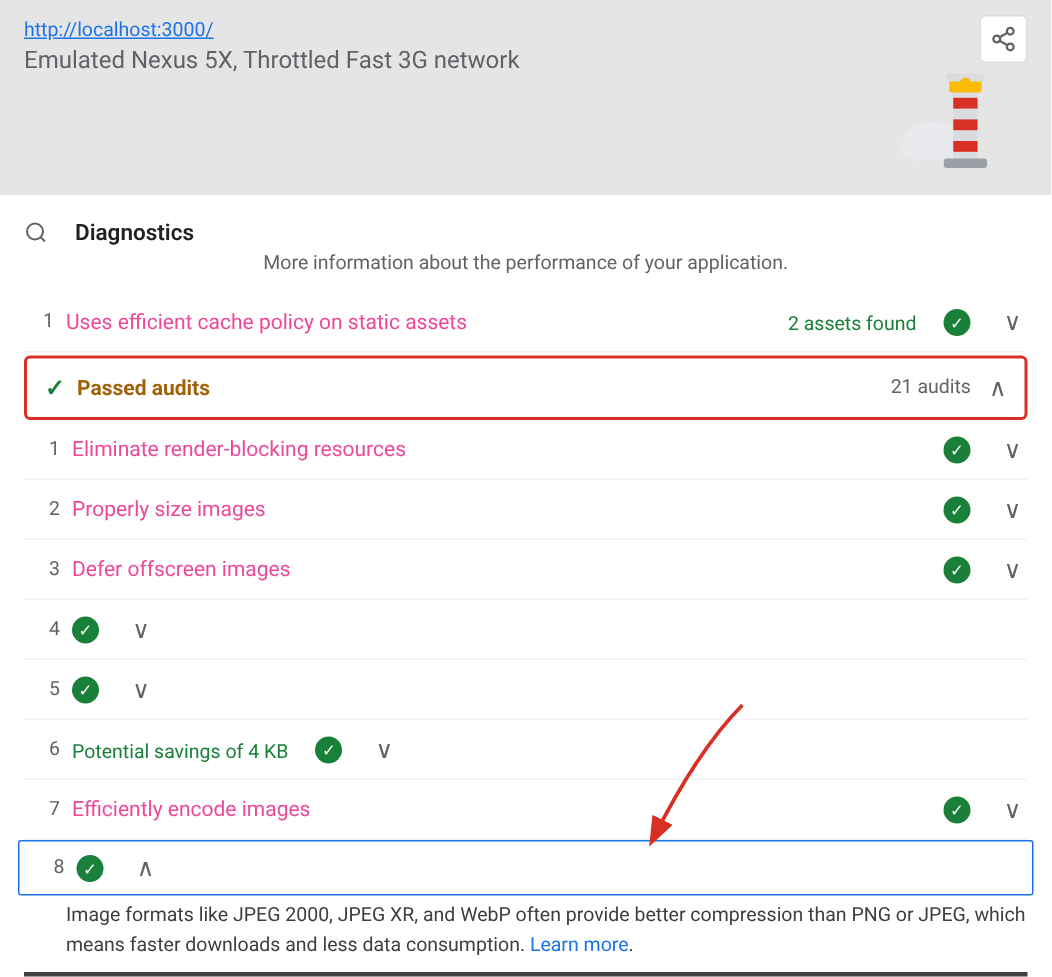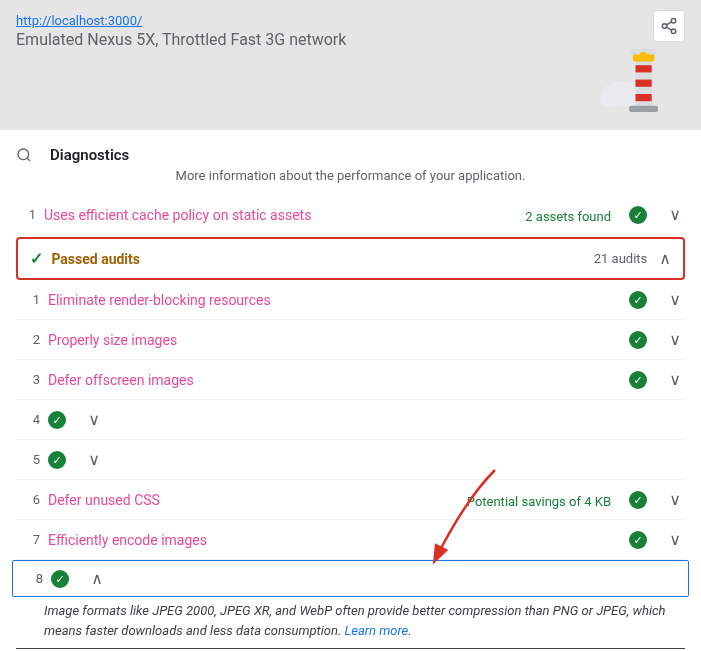--- a/index.html
+++ b/index.html
@@ -162,22 +162,21 @@
       border-bottom: 1px solid #f1f3f4;
       gap: 8px;
     }
 
     
     .audit-description {
       font-size: 13px;
       color: #3c4043;
       padding: 4px 0 8px 28px;
       line-height: 1.5;
-      border-bottom: 1px solid #404040;
-      font-style: italic;
+      border-bottom: 3px solid #404040;
     }
     .audit-description a {
       color: #1a73e8;
       text-decoration: none;
     }
     .diagnostics-first-row {
       display: flex;
       align-items: center;
       padding: 10px 0;
       border-bottom: 1px solid #f1f3f4;
@@ -289,21 +288,20 @@
   <div class="diag-item">
     <span class="audit-num">5</span>
     <div class="audit-row-right">
       <span class="green-check">✓</span>
       <span class="chevron">∨</span>
     </div>
   </div>
 
   <div class="diag-item">
     <span class="audit-num">6</span>
-    <span class="audit-label">Defer unused CSS</span>
     <div class="audit-row-right">
       <span class="audit-meta">Potential savings of 4 KB</span>
       <span class="green-check">✓</span>
       <span class="chevron">∨</span>
     </div>
   </div>
 
   <div class="diag-item">
     <span class="audit-num">7</span>
     <span class="audit-label">Efficiently encode images</span>

